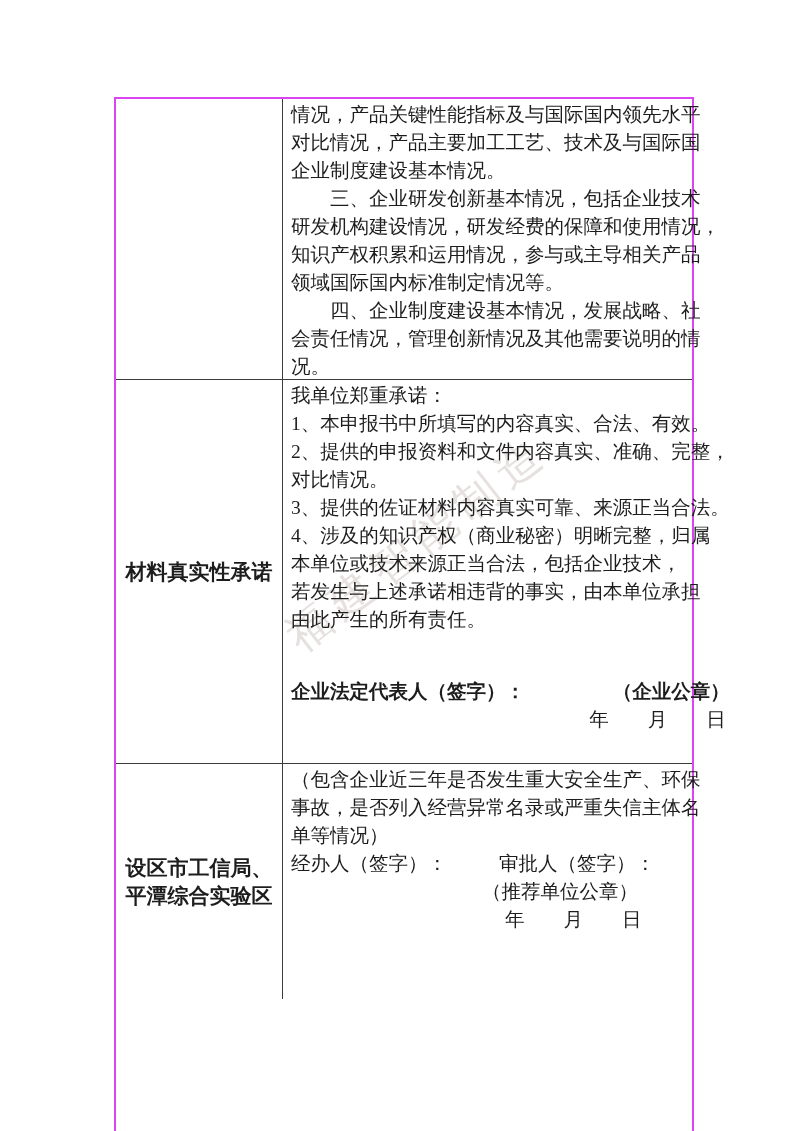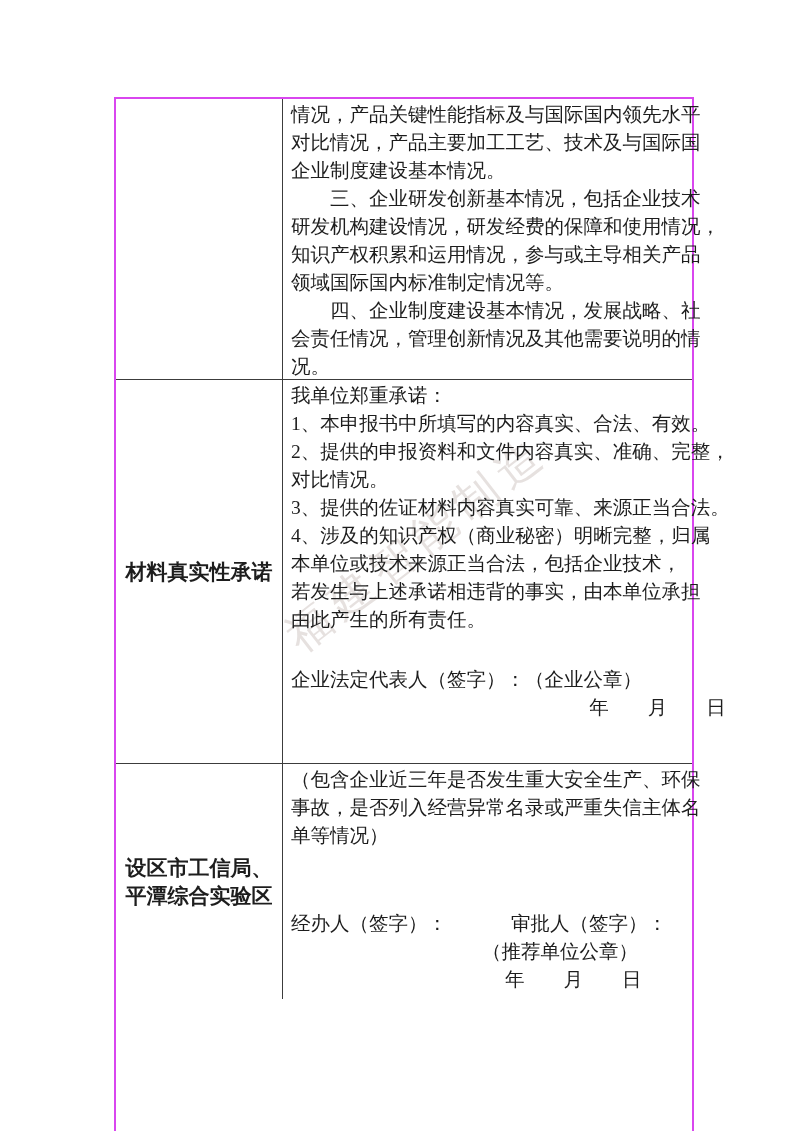--- a/index.html
+++ b/index.html
@@ -55,26 +55,27 @@
   }
   .content-cell {
     flex: 1 1 auto;
     padding: 2px 6px 0 8px;
     font-size: 19.5px;
     line-height: 28px;
   }
   .line { white-space: pre; min-height: 28px; }
   .sig-line {
     display: flex;
-    justify-content: flex-start;
-    margin-top: 32px;
+    justify-content: space-between;
+    margin-top: 44px;
     white-space: pre;
+    font-weight: bold;
   }
   .date-line-right { text-align: right; padding-right: 4px; white-space: pre; }
-  .rec-sig-line { display: flex; margin-top: 60px; white-space: pre; gap: 12px; }
+  .rec-sig-line { display: flex; white-space: pre; }
   .rec-handler { width: 208px; flex: 0 0 208px; }
   .rec-seal { margin-left: 191px; white-space: pre; }
   .rec-date { margin-left: 214px; white-space: pre; }
 </style>
 </head>
 <body>
 
 <div class="watermark">福建智能制造</div>
 
 <div class="doc-table">

